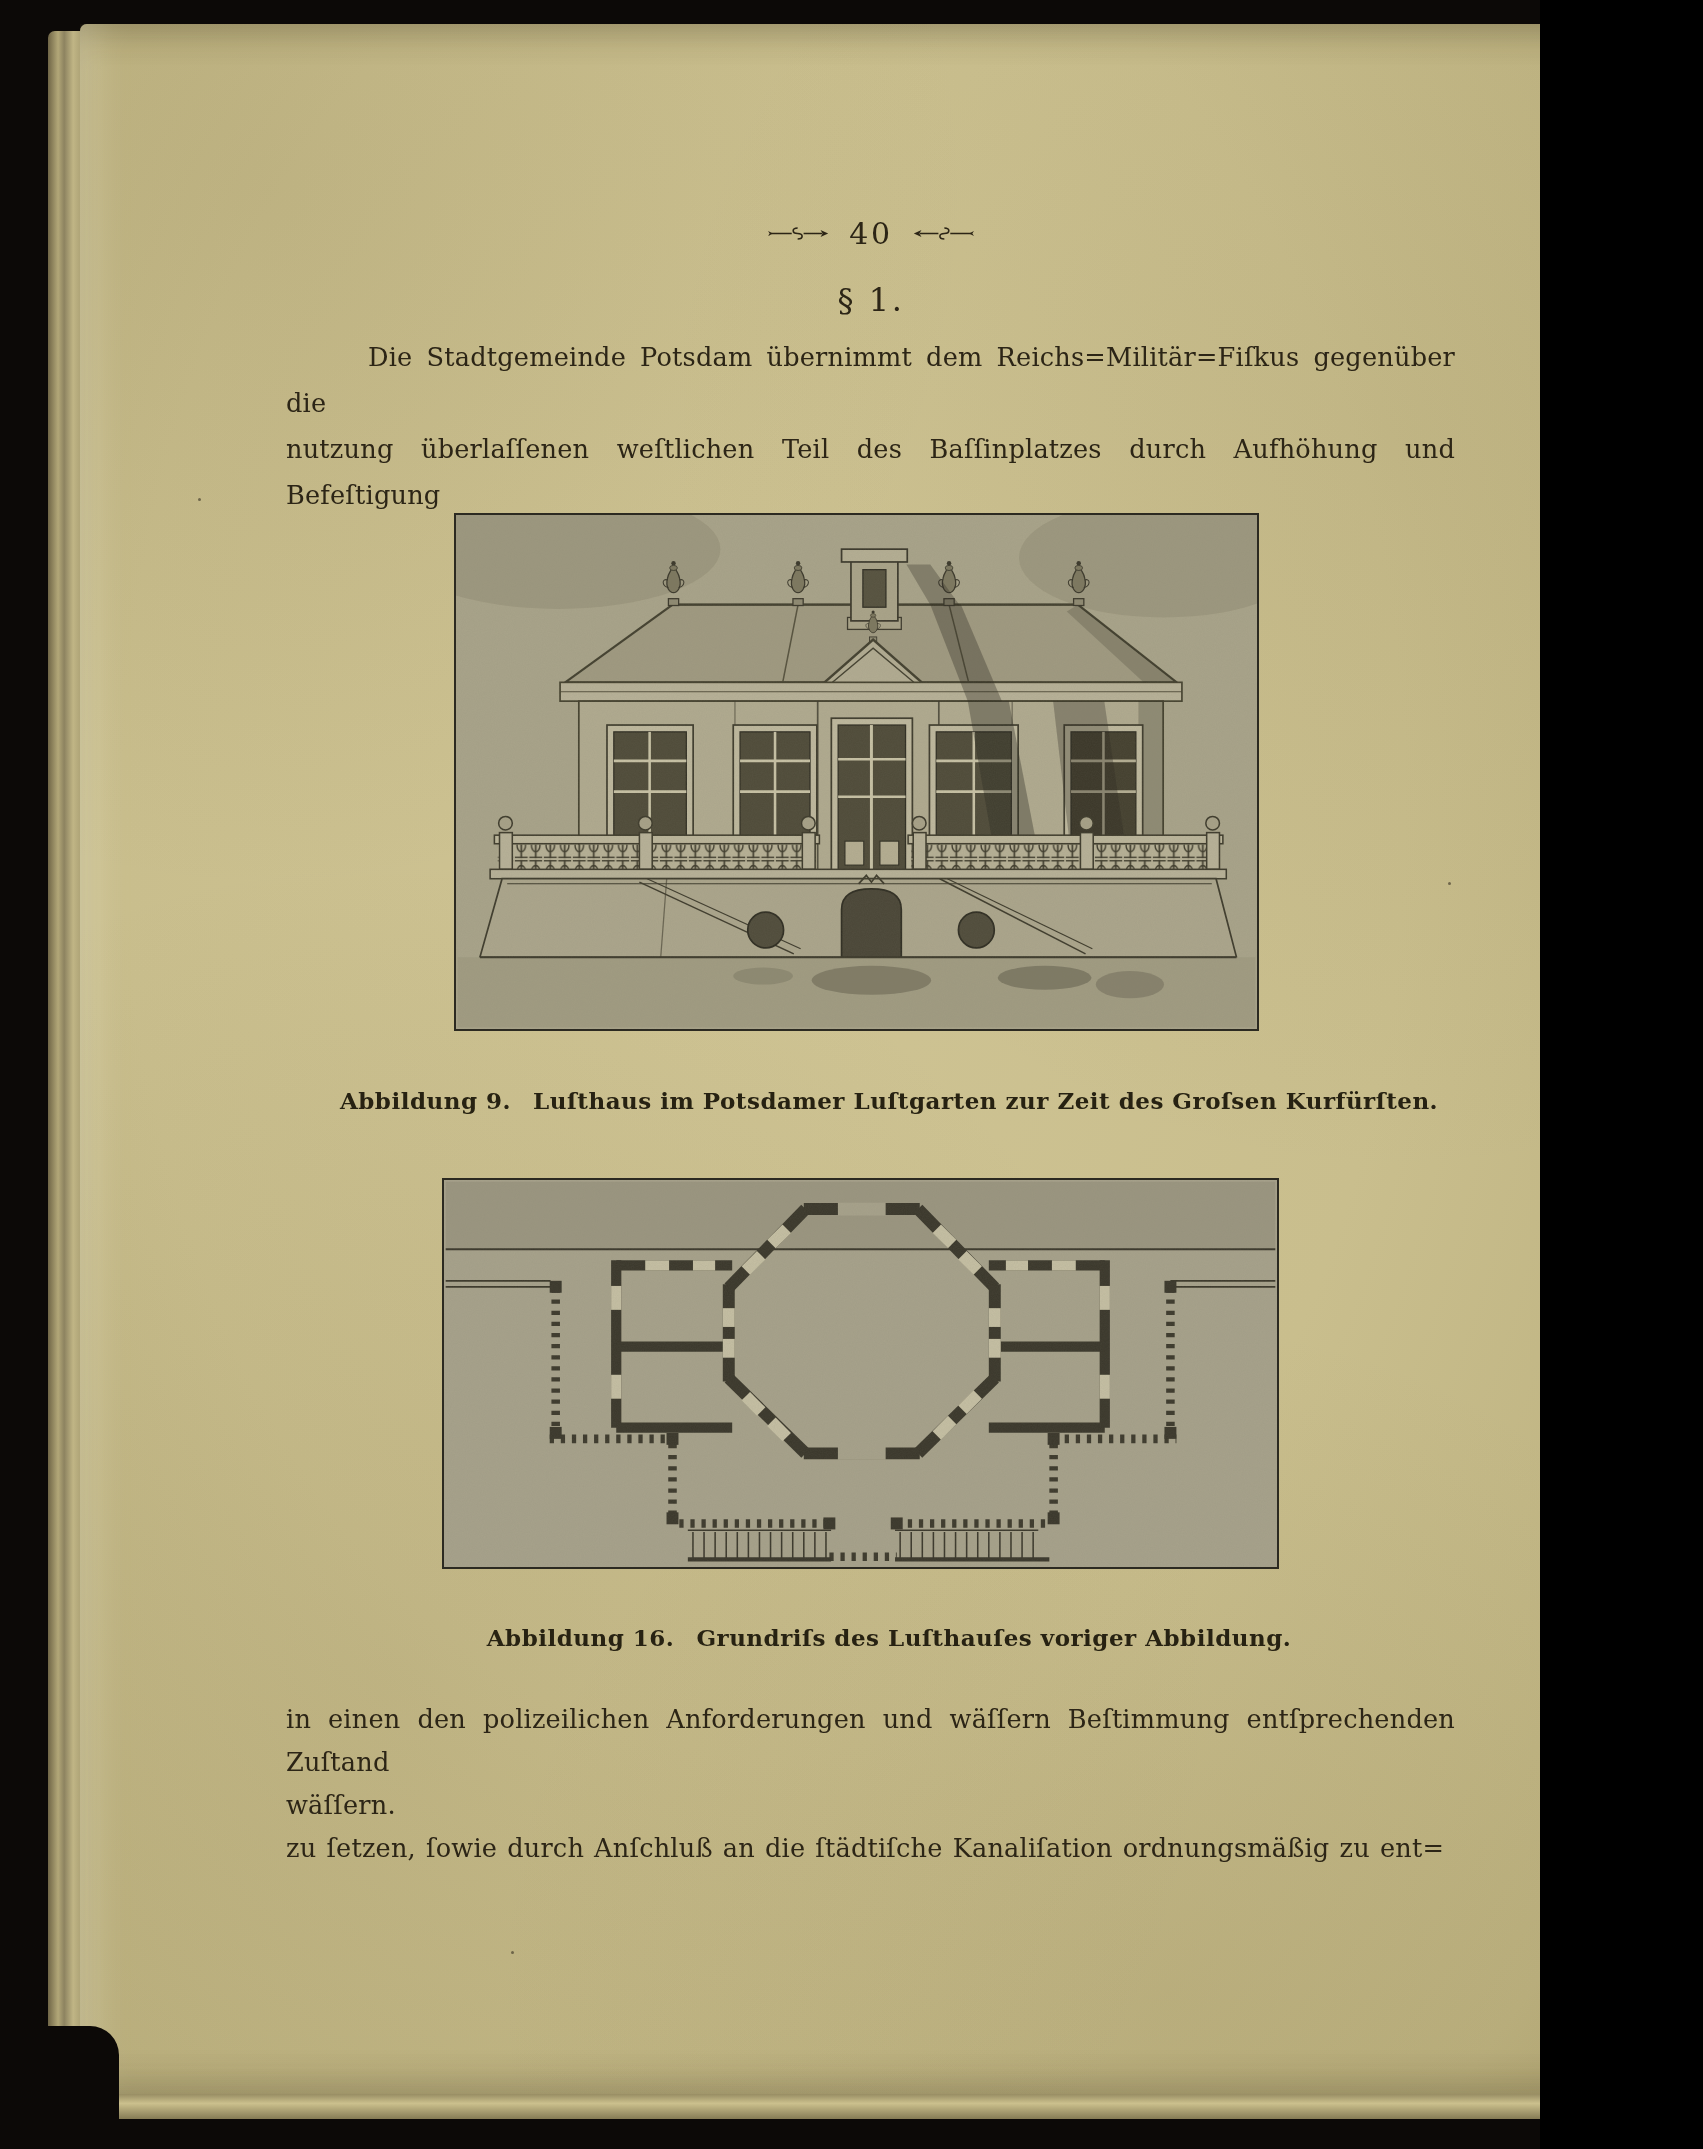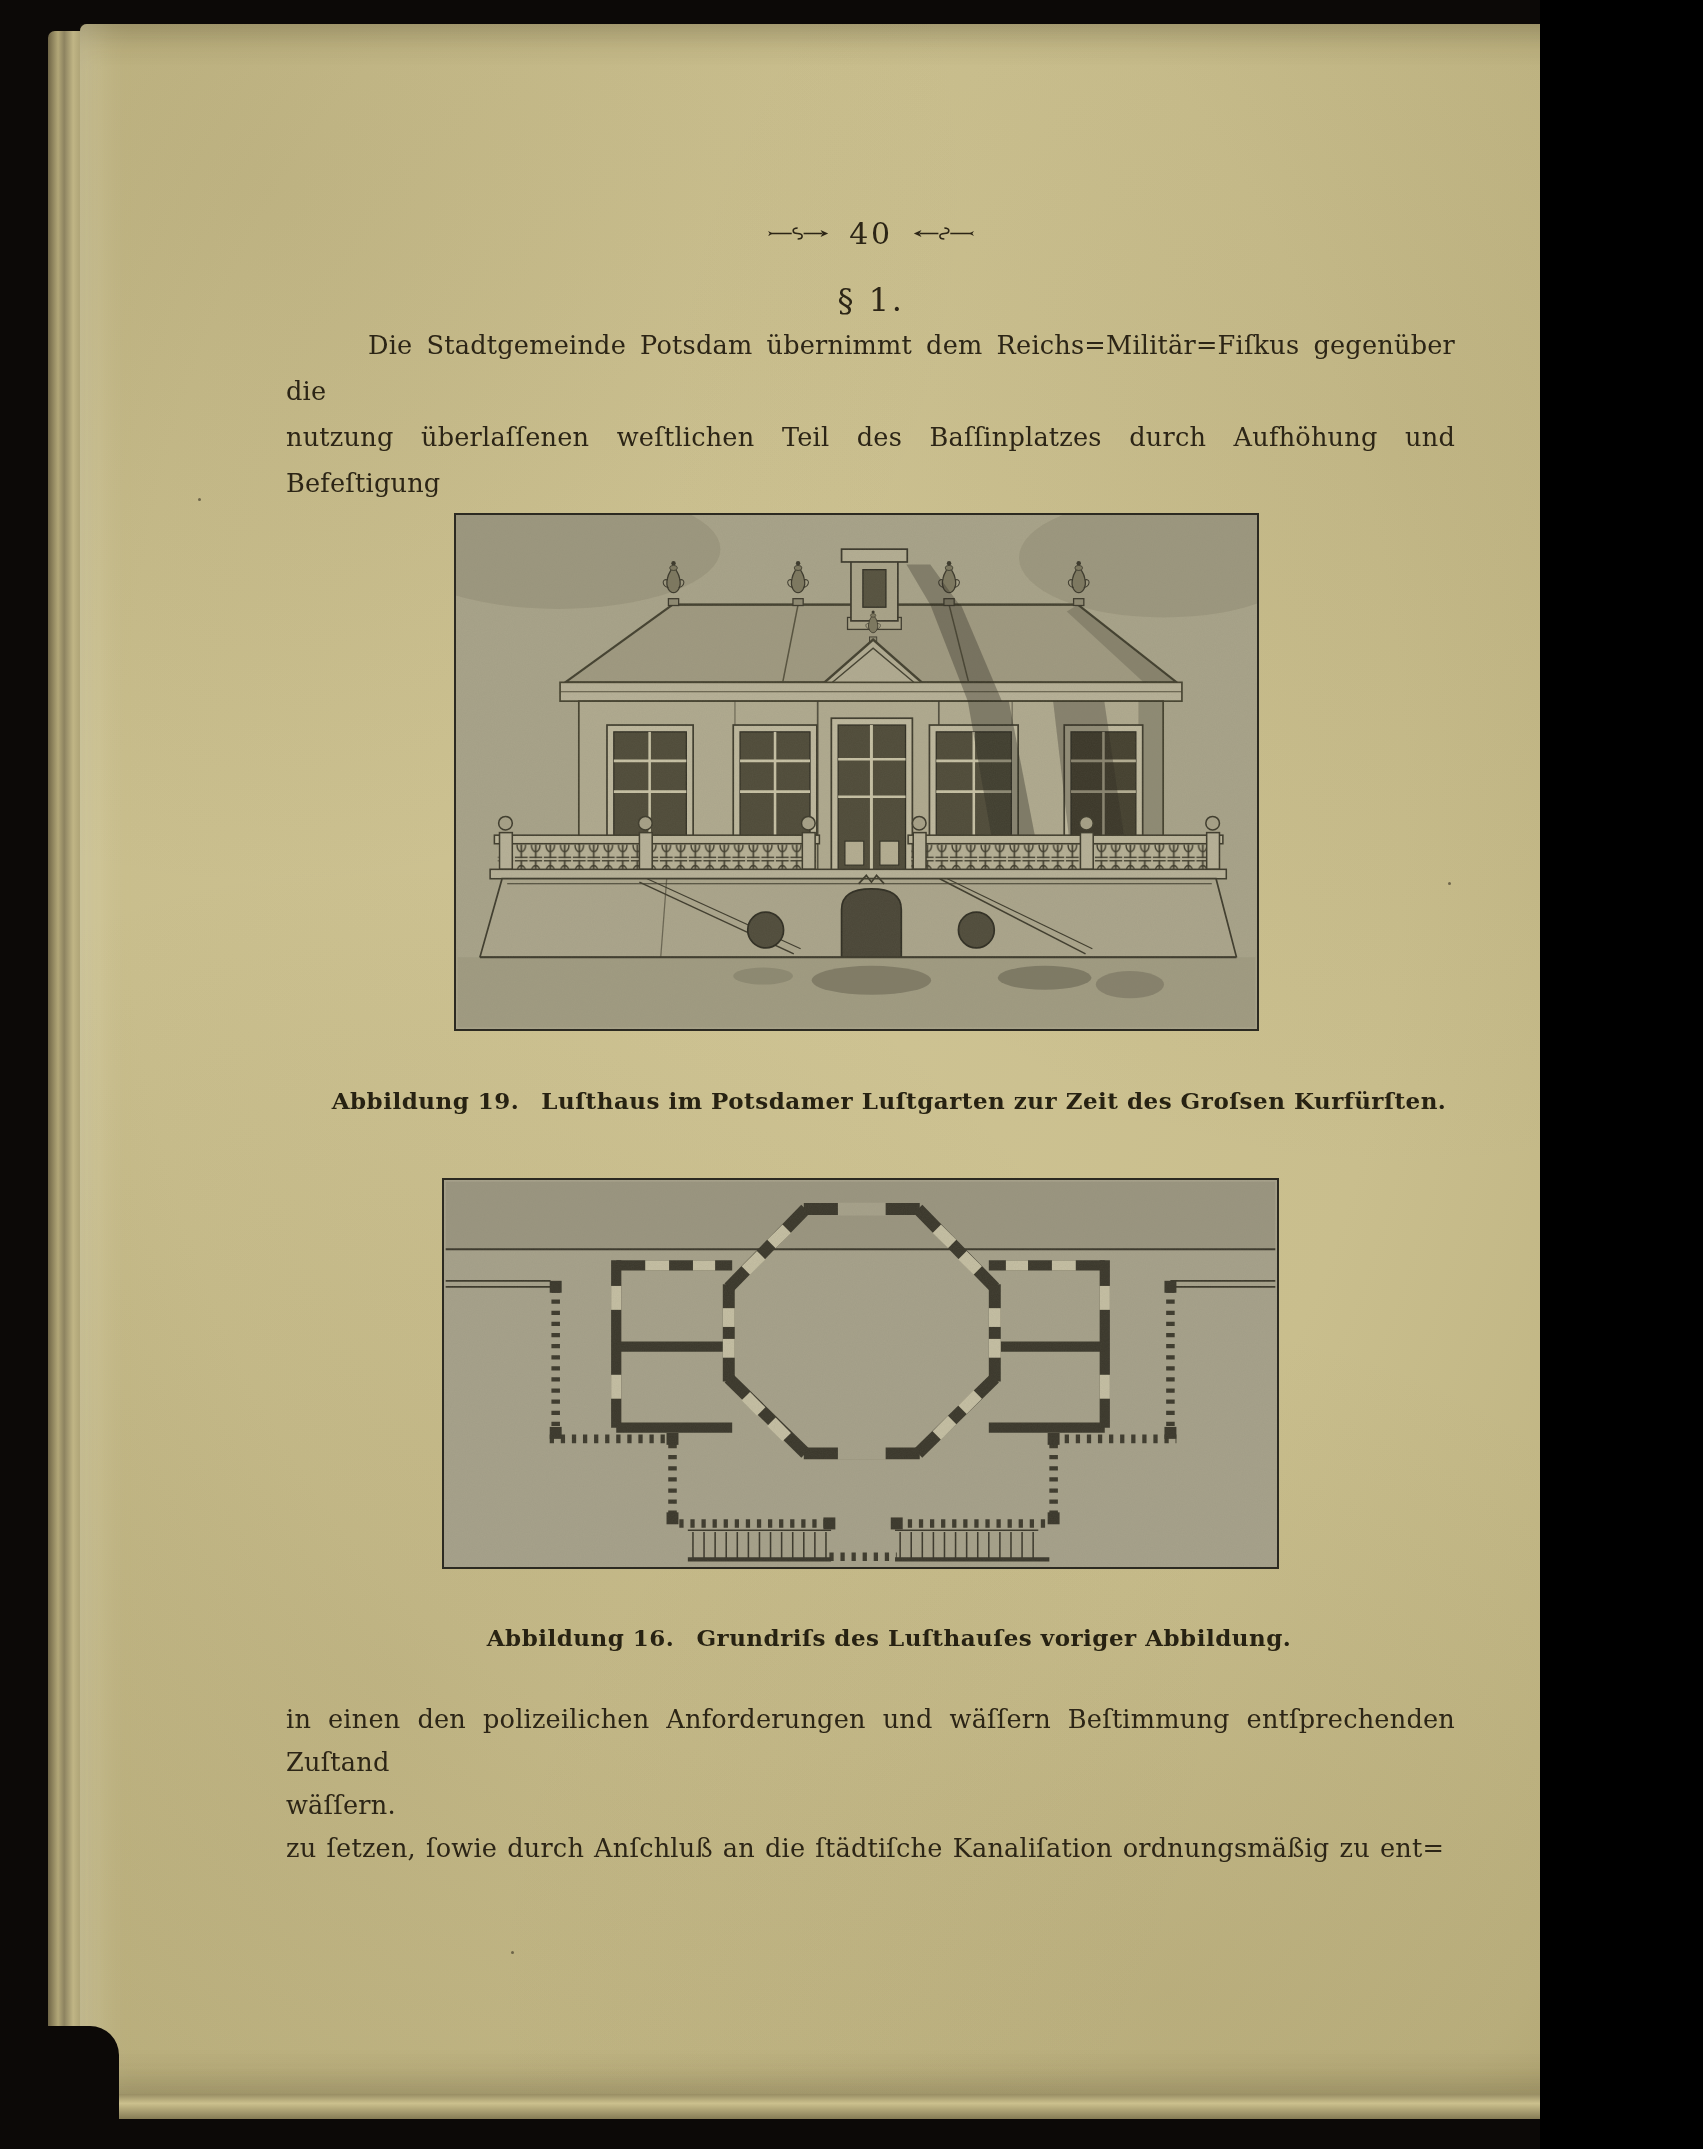--- a/index.html
+++ b/index.html
@@ -34,21 +34,21 @@
   .speck{width:3.4px;height:3.4px;border-radius:50%;background:#4a4330;opacity:.7;}
 
   
   .header40{left:692px;top:216px;width:358px;display:flex;align-items:center;justify-content:center;gap:20.4px;color:#2c2516;}
   .header40 .num{font-size:30px;letter-spacing:2.6px;}
   .fleuron{display:block;}
   .fleuron.right{transform:scaleX(-1);}
   .sec-heading{left:692px;top:281px;width:358px;text-align:center;font-size:32px;letter-spacing:2.6px;color:#2c2516;}
   .para{left:286px;width:1169px;color:#2c2516;font-size:25.6px;word-spacing:1.7px;letter-spacing:0.2px;}
   .para .t-line{text-align:justify;text-align-last:justify;}
-  .para--intro{top:322px;line-height:46px;}
+  .para--intro{top:334px;line-height:46px;}
   .para--intro .t-line:first-child{text-indent:82px;}
   .para--outro{top:1698px;line-height:43px;}
   .para--outro .t-line:last-child{text-align:justify;text-align-last:left;}
   .caption{left:290px;width:1164px;text-align:center;font-weight:bold;font-size:23px;color:#272212;
            letter-spacing:0.5px;white-space:pre-wrap;}
   .caption--one{top:1060px;}
   .caption--two{top:1597px;}
   .cap-label{margin-right:22px;}
 
   .figure{box-sizing:border-box;border:2.6px solid #2c2a21;background:#a9a48a;}
@@ -256,21 +256,21 @@
         <ellipse cx="690" cy="542" rx="55" ry="14" fill="rgba(45,42,33,.30)"></ellipse>
         <ellipse cx="790" cy="550" rx="40" ry="16" fill="rgba(45,42,33,.22)"></ellipse>
         <ellipse cx="360" cy="540" rx="35" ry="10" fill="rgba(45,42,33,.16)"></ellipse>
       </g>
 
       <rect x="0" y="0" width="939" height="602" filter="url(#grain1)" opacity=".5"></rect>
     </svg>
   </div>
 
   <div class="abs caption caption--one">
-    <span class="cap-label">Abbildung 19.</span><span>Luſthaus im Potsdamer Luſtgarten zur Zeit des Groſsen Kurfürſten.</span>
+    <span class="cap-label">Abbildung 9.</span><span>Luſthaus im Potsdamer Luſtgarten zur Zeit des Groſsen Kurfürſten.</span>
   </div>
 
   <div class="abs figure figure--plan">
     <svg viewBox="0 0 977 453" preserveAspectRatio="none">
       <defs>
         <filter id="grain2">
             <feTurbulence type="fractalNoise" baseFrequency="0.8" numOctaves="2" result="n"></feTurbulence>
           <feColorMatrix in="n" type="matrix" values="0 0 0 0 0.22  0 0 0 0 0.21  0 0 0 0 0.16  0 0 0 0.28 0"></feColorMatrix>
           </filter>
       </defs>

